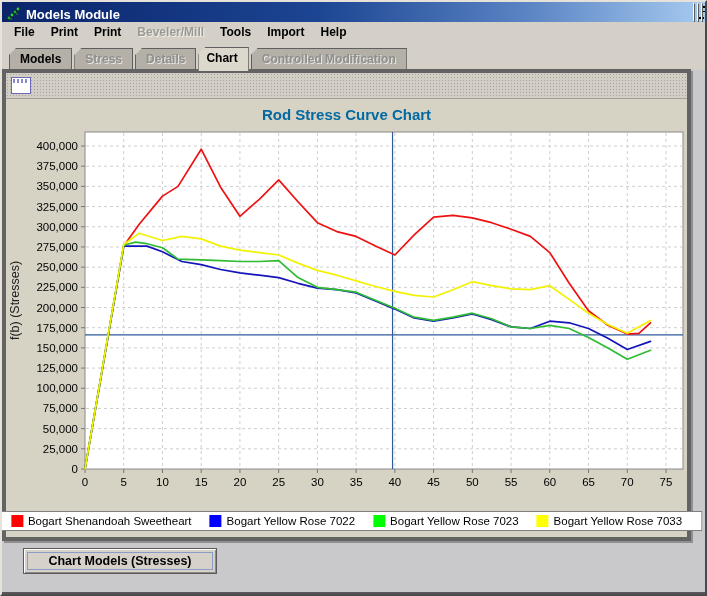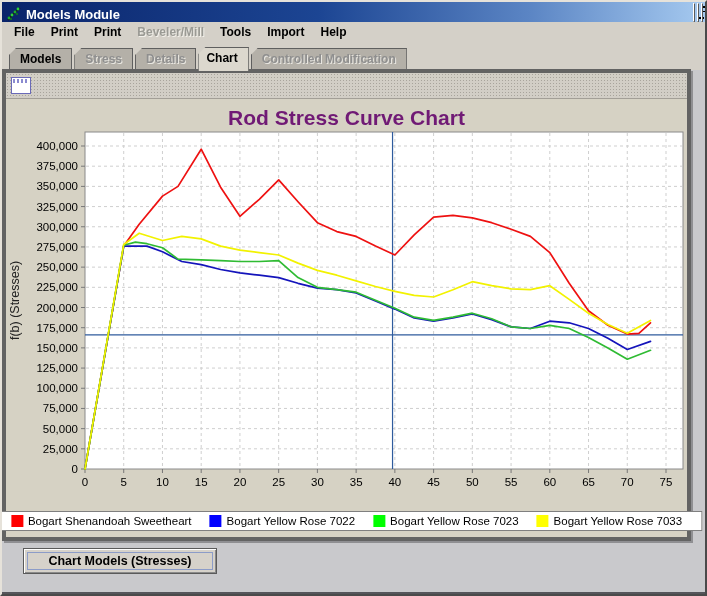--- a/index.html
+++ b/index.html
@@ -36,21 +36,21 @@
   .toolbar{height:26px;background-color:#d2cec6;
     background-image:radial-gradient(#a8a49c 22%,rgba(0,0,0,0) 24%);
     background-size:3px 3px;border-bottom:1px solid #a39f97;
     display:flex;align-items:center;padding-left:5px;box-sizing:border-box;}
   .toolbar-icon{width:20px;height:17px;background:#fff;border:1px solid #6a6ab8;
     box-sizing:border-box;position:relative;}
   .toolbar-icon span{position:absolute;left:1px;top:1px;right:1px;height:4px;
     background:repeating-linear-gradient(90deg,#8a8ad0 0 2px,#fff 2px 4px);}
   
   .chart-panel{position:relative;height:437px;background:#d6d2c4;}
-  .chart-title{text-align:center;font-size:21px;font-weight:bold;color:#701a75;
+  .chart-title{text-align:center;font-size:15px;font-weight:bold;color:#0369a1;
     padding-top:7px;height:17px;}
   #chart-svg{display:block;position:absolute;left:0;top:24px;}
   .legend{position:absolute;bottom:5px;left:50%;transform:translateX(-50%);
     background:#fff;border:1px solid #7f7f7f;display:flex;align-items:center;
     padding:3px 10px;white-space:nowrap;}
   .legend-item{display:flex;align-items:center;margin:0 9px;font-size:11.5px;color:#000;}
   .legend-swatch{width:12px;height:12px;margin-right:5px;flex:0 0 auto;}
   
   .button-row{position:absolute;left:0;top:544px;width:100%;height:32px;}
   .btn{position:absolute;top:2px;height:26px;background:#d6d2ca;color:#000;

